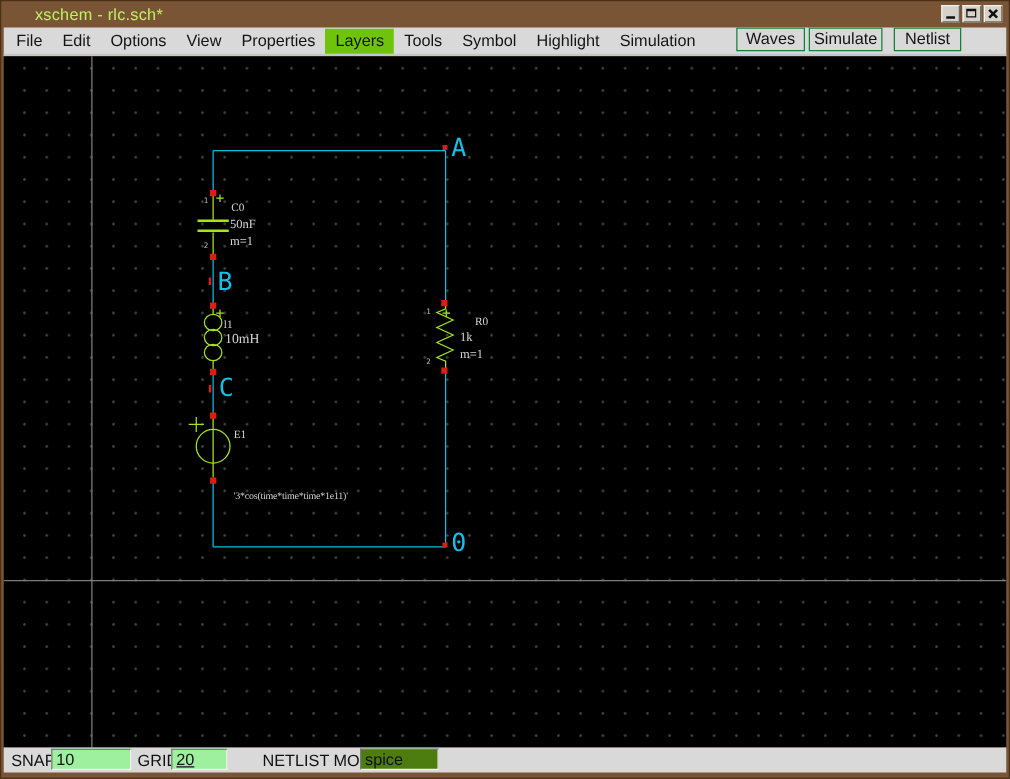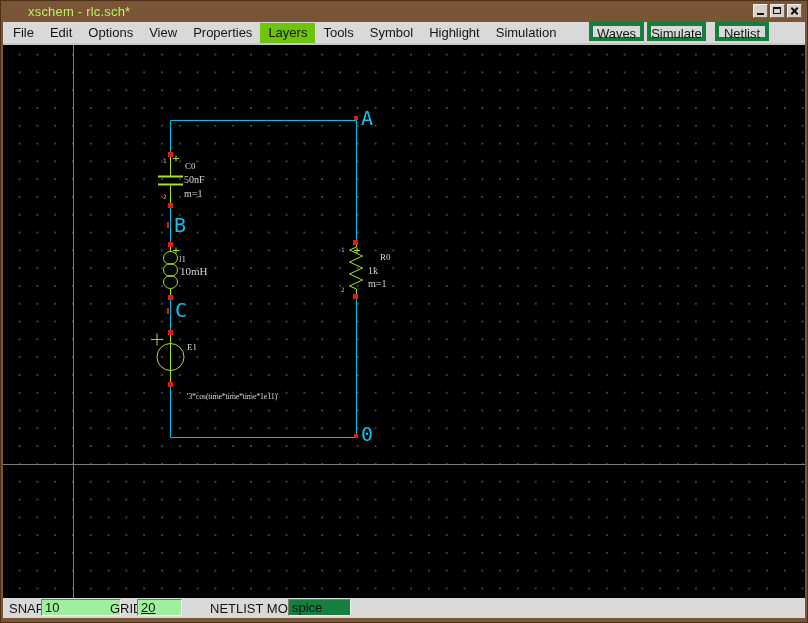--- a/index.html
+++ b/index.html
@@ -20,21 +20,21 @@
   .glyph-max { position:absolute; left:2px; top:2px; width:8px; height:7px; border:1px solid #111; border-top-width:2px; }
   .glyph-close-a, .glyph-close-b { position:absolute; left:2px; top:5px; width:9px; height:2px; background:#111; }
   .glyph-close-a { transform:rotate(45deg); }
   .glyph-close-b { transform:rotate(-45deg); }
 
   
   .menubar { position:absolute; top:22px; left:3px; width:802px; height:23px; background:#d9d9d9; border-bottom:2px solid #c6c6c6; }
   .menu-item { display:inline-block; padding:0 8px; margin-top:1px; font-size:13px; line-height:20px; color:#141414; cursor:pointer; }
   .menu-item:first-child { margin-left:2px; }
   .menu-item.highlight { background:#6ec40a; }
-  .menu-btn { position:absolute; top:0px; height:19px; background:#d9d9d9; border:4px solid #15803d; font-size:13px; line-height:16px; text-align:center; color:#141414; cursor:pointer; }
+  .menu-btn { position:absolute; top:0px; height:19px; background:#d9d9d9; border:1px solid #15803d; font-size:13px; line-height:16px; text-align:center; color:#141414; cursor:pointer; }
   .btn-waves    { left:586px; width:55px; }
   .btn-simulate { left:644px; width:59px; }
   .btn-netlist  { left:712px; width:54px; }
   .btn-help     { left:768px; width:33px;margin-top:32px; }
 
   
   .canvas {
     position:absolute; top:45px; left:3px; width:802px; height:553px;
     background-color:#000;
     background-image:radial-gradient(circle, #3f3f3f 0.8px, transparent 1.3px);
@@ -51,23 +51,23 @@
   .val-big { font-size:11px; }
   .formula { font-size:8px; letter-spacing:-0.2px; }
   .pin-num { position:absolute; color:#bdbdbd; font-family:"DejaVu Sans Mono", monospace; font-size:6px; line-height:1; }
   .net-label { position:absolute; color:#15c0e8; font-family:"DejaVu Sans Mono", monospace; font-size:20px; line-height:1; }
 
   
   .statusbar { position:absolute; top:598px; left:3px; width:802px; height:20px; background:#d9d9d9; font-size:13px; color:#111; }
   .sb-label { position:absolute; top:3px; }
   .sb-entry { position:absolute; top:1px; height:17px; border:1px solid; border-color:#7a7a7a #f2f2f2 #f2f2f2 #7a7a7a; font-family:"Liberation Sans", sans-serif; font-size:13px; padding:0 3px; color:#111; }
   .entry-green { background:#9ef09e; }
-  .entry-gray  { background:#15803d; }
+  .entry-gray  { background:#4d7c0f; }
   .lbl-snap    { left:6px; }
-  .ent-snap    { left:38px;  width:80px; }
+  .ent-snap    { left:38px;  width:64px; }
   .lbl-grid    { left:107px; }
   .ent-grid    { left:134px; width:45px;text-decoration:underline; }
   .lbl-netmode { left:207px; }
   .ent-netmode { left:285px; width:63px; }
   .sb-mouse    { position:absolute; left:357px; top:3px; white-space:pre; }
 </style>
 </head>
 <body>
 
 <div class="titlebar">

